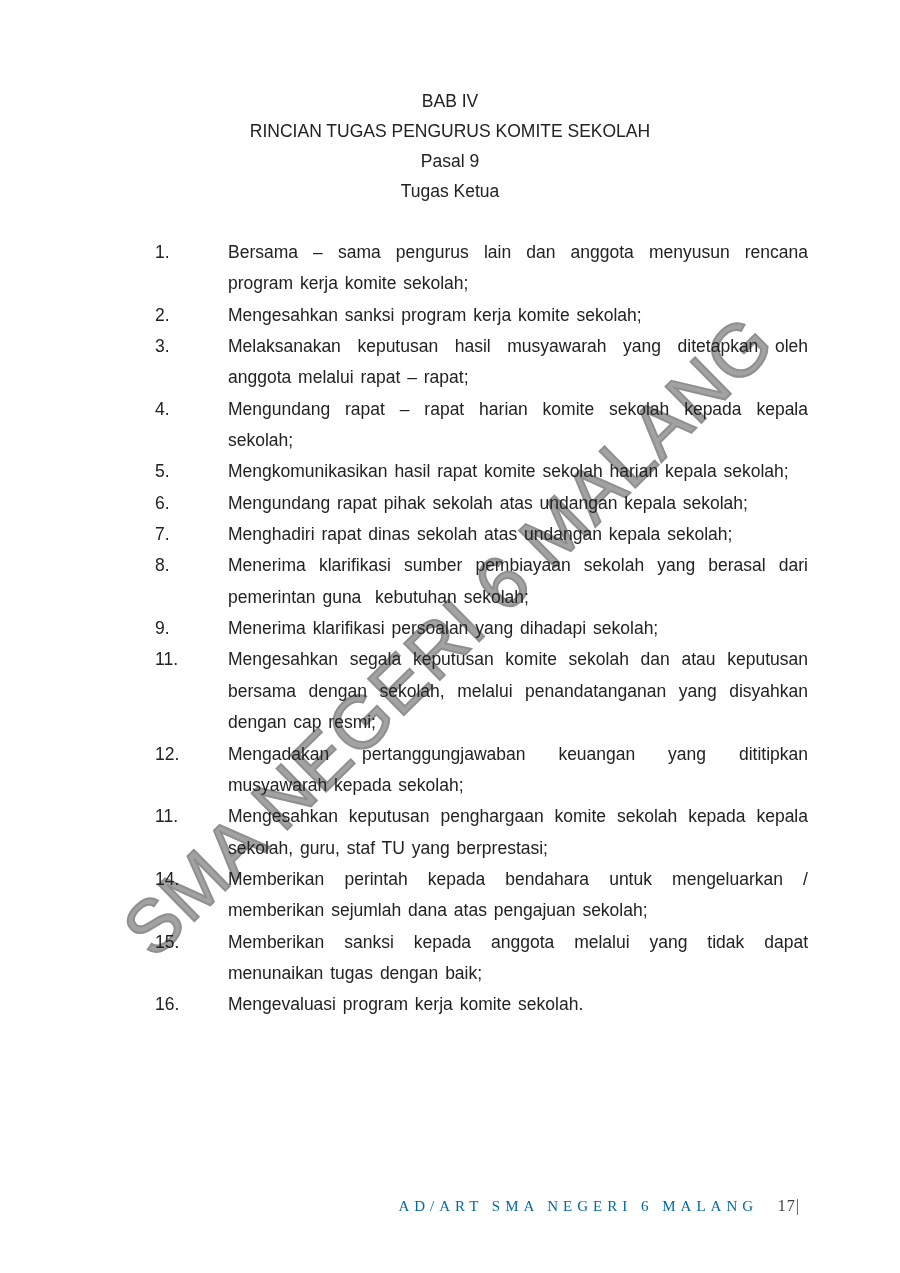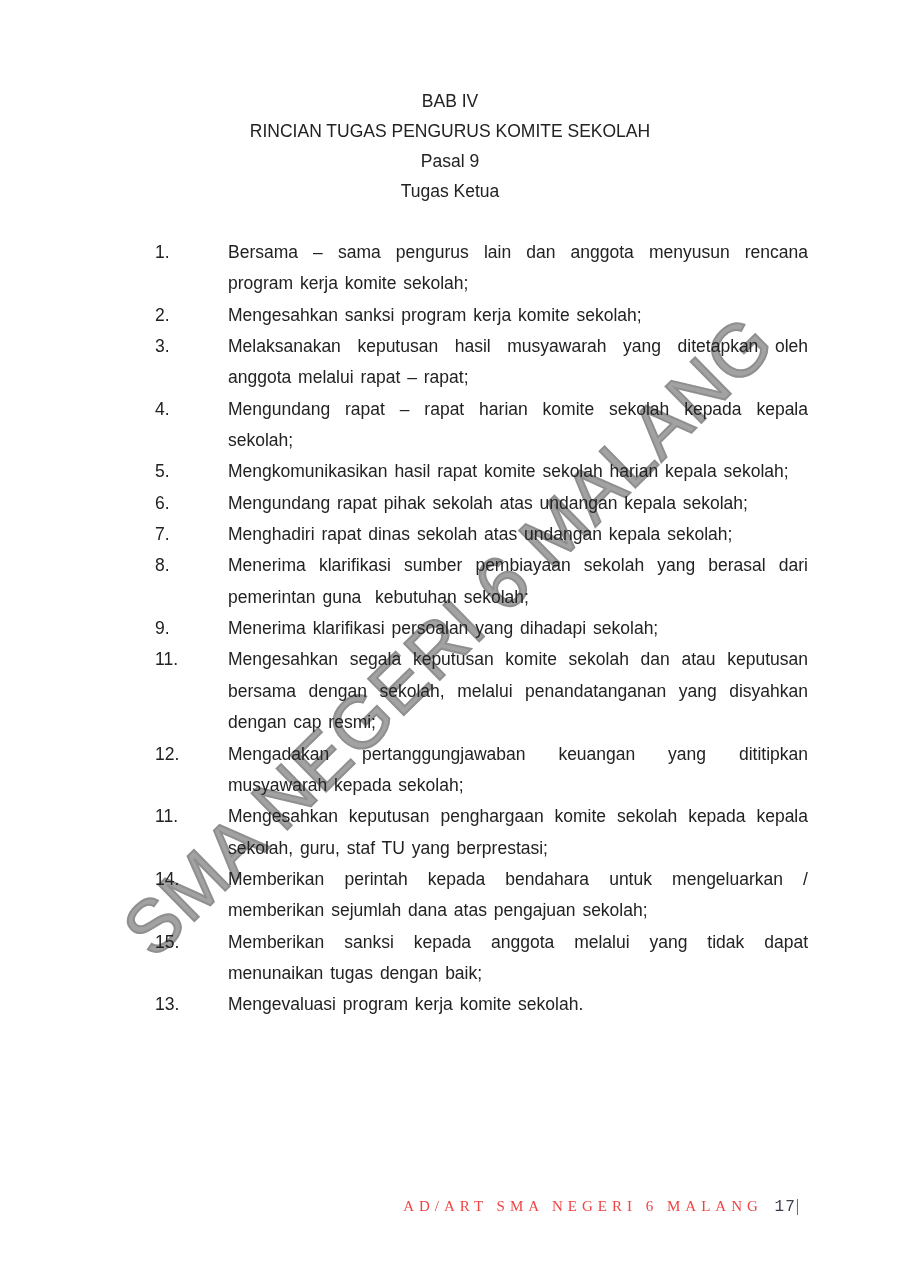--- a/index.html
+++ b/index.html
@@ -69,30 +69,29 @@
   .page-footer {
     position: absolute;
     top: 1197px;
     right: 101px;
     z-index: 1;
     font-family: "Liberation Serif", serif;
     font-size: 15px;
     white-space: nowrap;
   }
   .page-footer .footer-label {
-    color: #ef4444;
+    color: #0369a1;
     letter-spacing: 5px;
     text-align: center;
   }
   .page-footer .footer-page {
     color: #3a3f49;
     font-size: 16px;
     letter-spacing: 1px;
-    margin-left: 8px;
-    font-family: Liberation Mono, monospace;
+    margin-left: 16px;
   }
   .page-footer .footer-sep {
     color: #3a3f49;
     font-size: 16px;
   }
 </style>
 </head>
 <body>
 
 <div class="page">
@@ -159,21 +158,21 @@
         </li>
         <li class="task-item">
           <span class="num">14.</span>
           <span class="txt">Memberikan perintah kepada bendahara untuk mengeluarkan / memberikan sejumlah dana atas pengajuan sekolah;</span>
         </li>
         <li class="task-item">
           <span class="num">15.</span>
           <span class="txt">Memberikan sanksi kepada anggota melalui yang tidak dapat menunaikan tugas dengan baik;</span>
         </li>
         <li class="task-item">
-          <span class="num">13.</span>
+          <span class="num">16.</span>
           <span class="txt">Mengevaluasi program kerja komite sekolah.</span>
         </li>
       </ol>
 
   </div>
 
   <div class="page-footer">
     <span class="footer-label">AD/ART SMA NEGERI 6 MALANG</span>
     <span class="footer-page">17</span><span class="footer-sep">|</span>
   </div>

